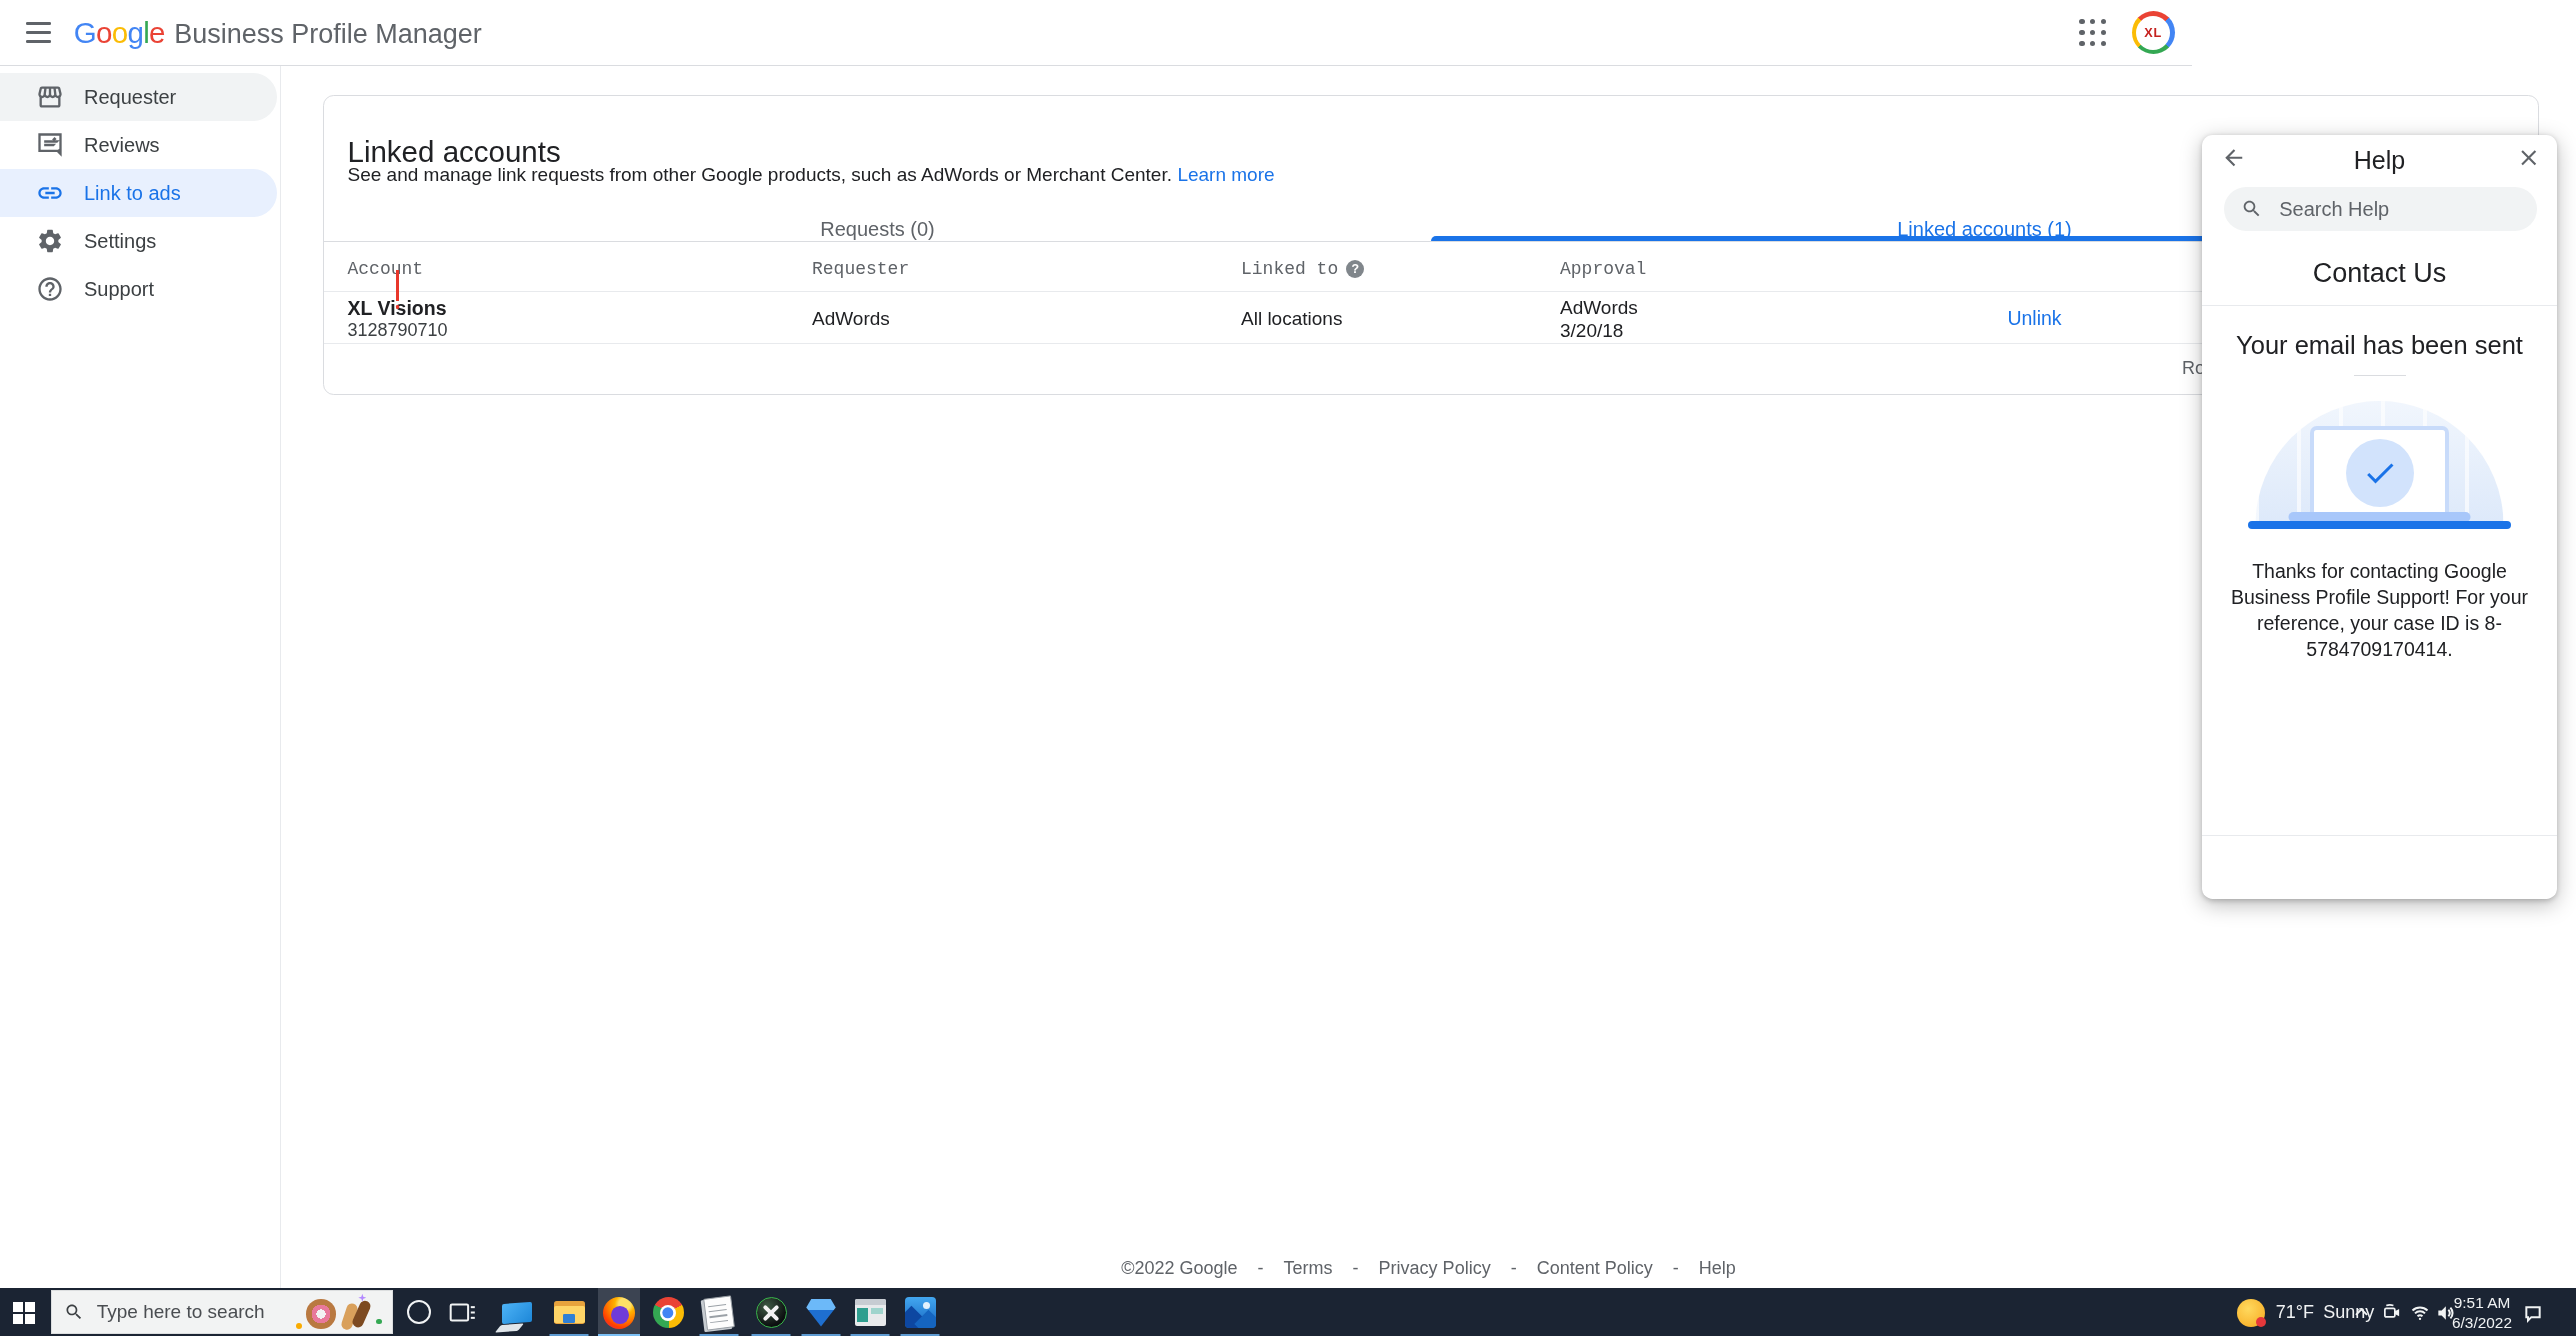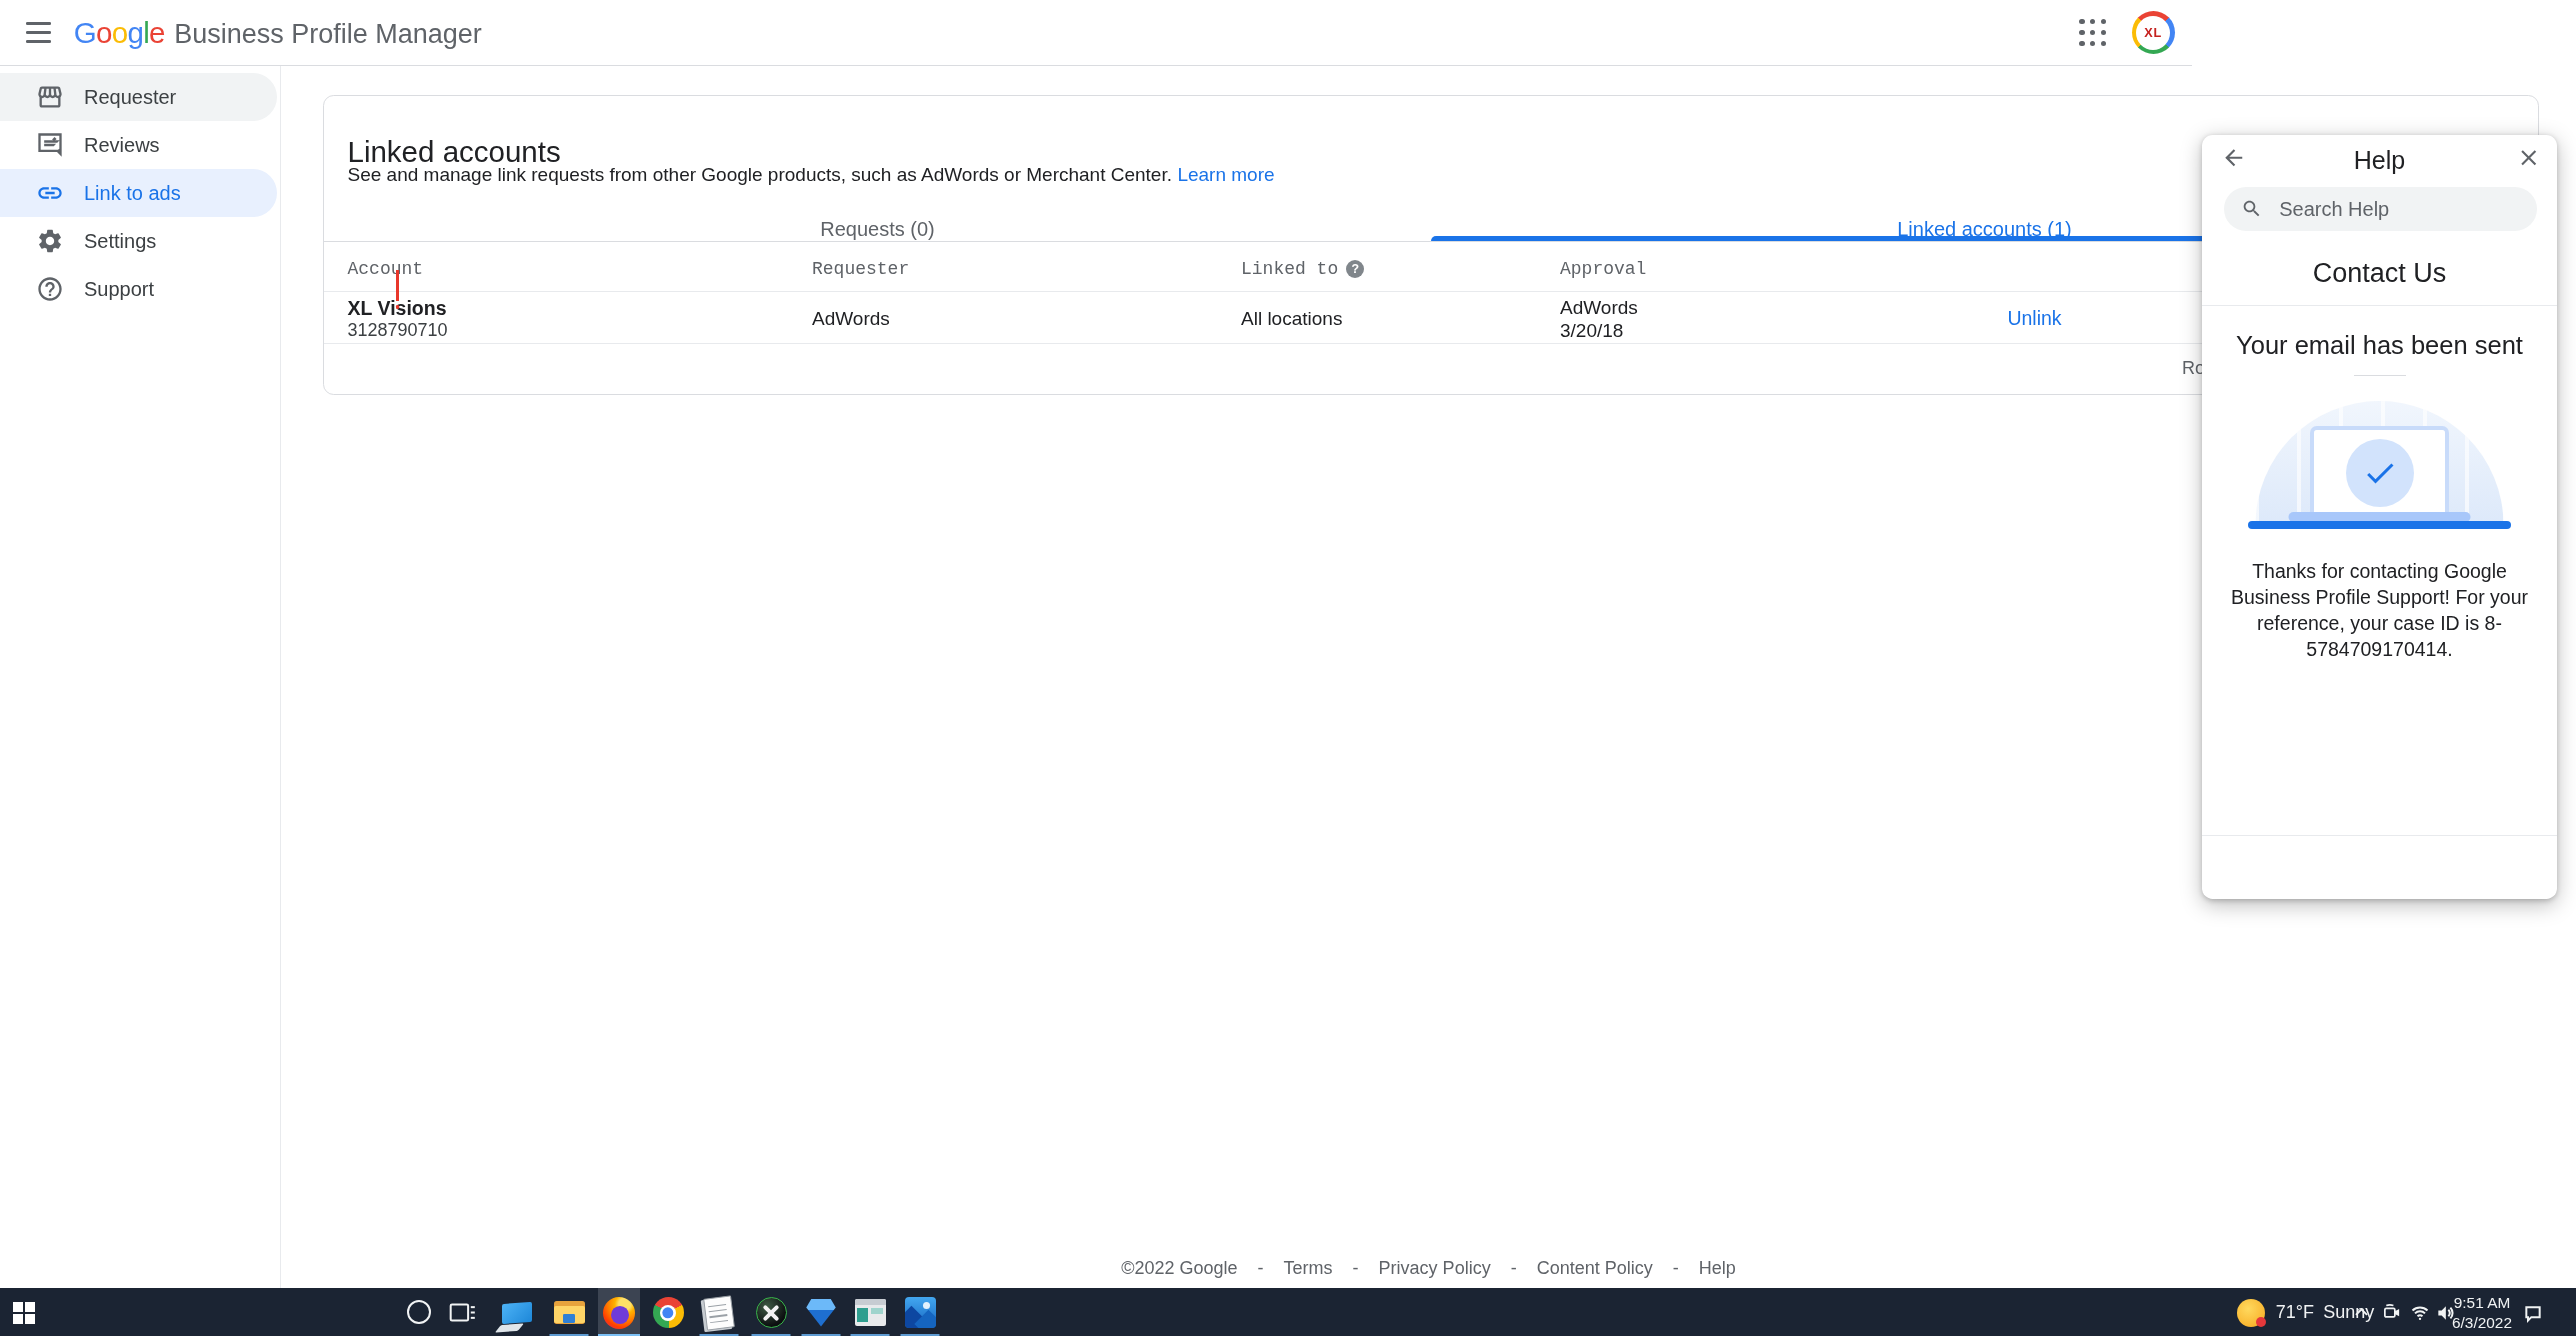--- a/index.html
+++ b/index.html
@@ -331,20 +331,34 @@
   <div class="taskbar">
     <button class="tb-start" aria-label="start">
       <span class="win-logo">
           <i></i>
           <i></i>
           <i></i>
           <i></i>
         </span>
     </button>
 
+    <div class="tb-searchbox">
+      <svg viewBox="0 0 24 24">
+          <path d="M15.5 14h-.79l-.28-.27C15.41 12.59 16 11.11 16 9.5 16 5.91 13.09 3 9.5 3S3 5.91 3 9.5 5.91 16 9.5 16c1.61 0 3.09-.59 4.23-1.57l.27.28v.79l5 4.99L20.49 19l-4.99-5zm-6 0C7.01 14 5 11.99 5 9.5S7.01 5 9.5 5 14 7.01 14 9.5 11.99 14 9.5 14z"></path>
+        </svg>
+      <input type="text" placeholder="Type here to search" style="">
+      <div class="tb-doodle">
+        <div class="donut"></div>
+        <div class="eclair eclair-1"></div>
+        <div class="eclair eclair-2"></div>
+        <div class="sparkle"></div>
+        <div class="dot-y"></div>
+        <div class="dot-g"></div>
+      </div>
+    </div>
 
     <button class="tb-cortana" aria-label="cortana"></button>
     <button class="tb-taskview" aria-label="task view">
       <svg viewBox="0 0 44 40" width="29.5" height="27">
           <rect x="4" y="8" width="26" height="24" rx="2" fill="none" stroke="#f1f3f4" stroke-width="3"></rect>
           <line x1="34" y1="12" x2="40" y2="12" stroke="#f1f3f4" stroke-width="3"></line>
           <line x1="34" y1="20" x2="40" y2="20" stroke="#f1f3f4" stroke-width="3"></line>
           <line x1="34" y1="28" x2="40" y2="28" stroke="#f1f3f4" stroke-width="3"></line>
         </svg>
     </button>

